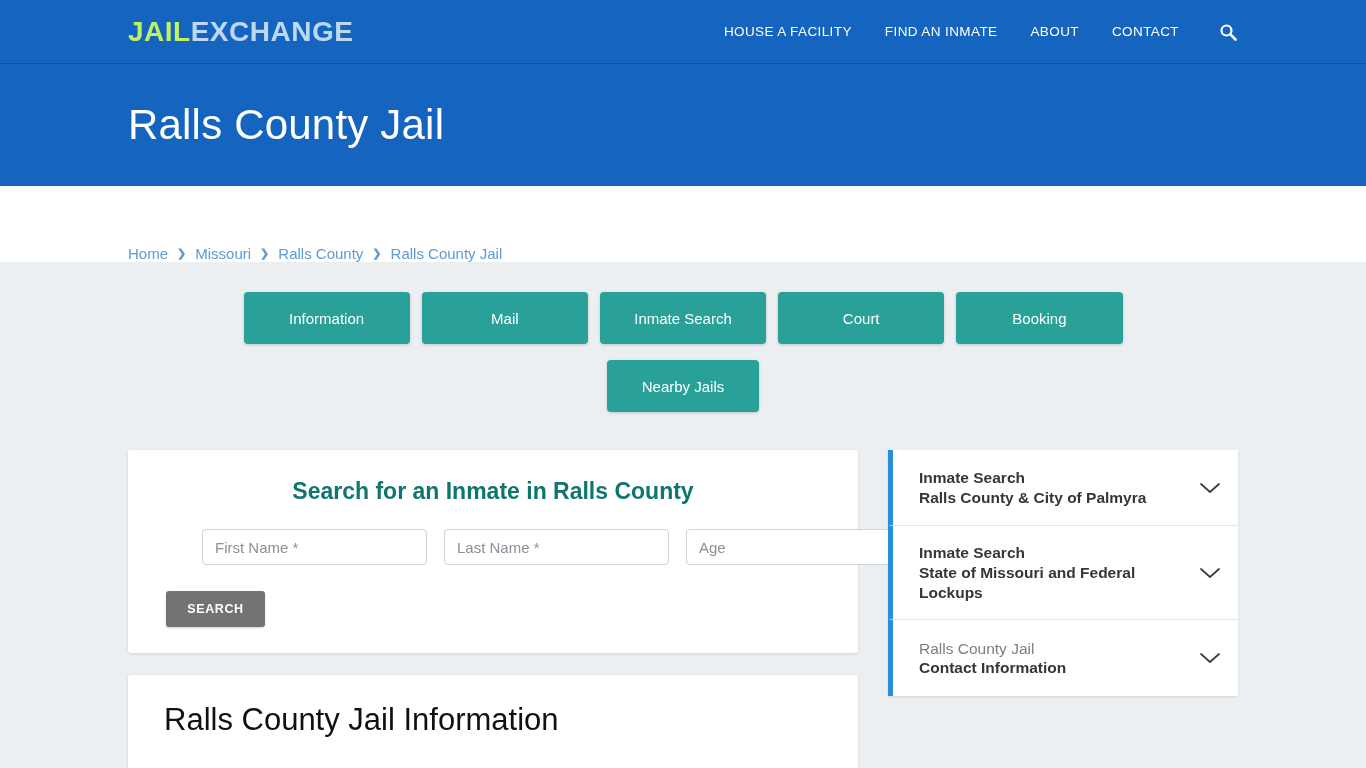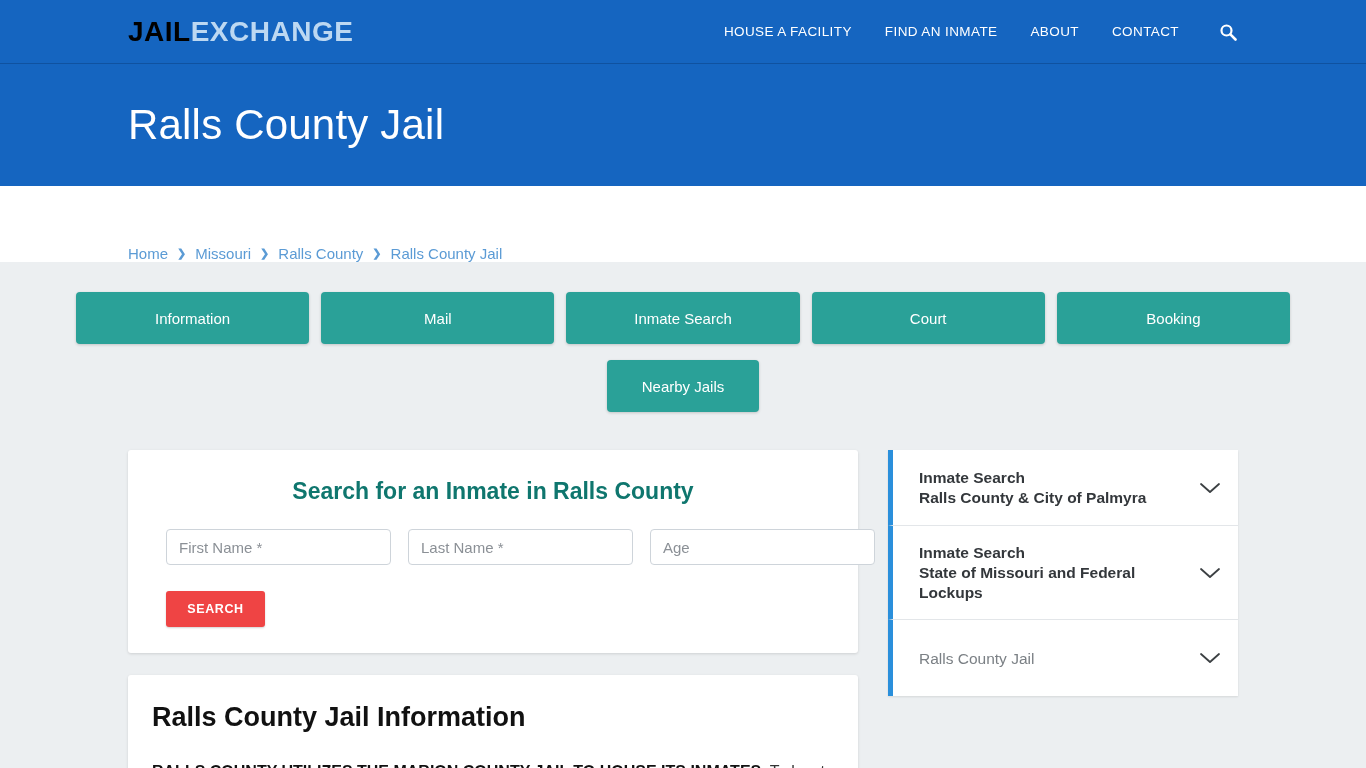--- a/index.html
+++ b/index.html
@@ -20,21 +20,21 @@
     border-bottom: 1px solid #0f52a0;
   }
   .logo {
     margin-left: 128px;
     font-size: 28px;
     font-weight: bold;
     letter-spacing: .5px;
     line-height: 1;
     white-space: nowrap;
   }
-  .logo .jail { color: #000000; }
+  .logo .jail { color: #bef264; }
   .logo .exchange { color: #bcd8f2; font-weight: bold; }
 
   .nav {
     margin-left: auto;
     margin-right: 128px;
     display: flex;
     align-items: center;
     gap: 33px;
   }
   .nav-item {
@@ -87,21 +87,21 @@
     font-size: 11px;
     font-weight: bold;
     line-height: 1;
     display: inline-block;
   }
 
   
   .page { background: #eceff1; padding-top: 30px; }
 
   .btn-row {
-    width: 1214px;
+    width: 879px;
     margin: 0 auto;
     display: flex;
     gap: 12px;
   }
   .btn-row.second { justify-content: center; margin-top: 16px; }
   .pillbtn {
     flex: 1 1 0;
     height: 52px;
     background: #2aa198;
     color: #ffffff;
@@ -154,45 +154,45 @@
     border: 1px solid #ced4da;
     border-radius: 4px;
     background: #ffffff;
     font-size: 15px;
     color: #55595c;
     padding: 0 12px;
     font-family: "Liberation Sans", sans-serif;
     outline: none;
   }
   .fld::placeholder { color: #8b9096; }
-  .fld.first { flex: 0 0 157px; }
+  .fld.first { flex: 0 0 157px; margin-left: 36px; }
   .fld.last  { flex: 0 0 158px; }
   .fld.age   { flex: 0 0 162px; }
   .fld.race  { flex: 0 0 161px; color: #3c4043; }
   .search-btn {
     margin: 26px 0 0 18px;
     width: 99px; height: 36px;
-    background: #ef4444;
+    background: #737373;
     color: #ffffff;
     border: none;
     border-radius: 3px;
     font-size: 12.5px;
     letter-spacing: .6px;
     font-weight: bold;
     cursor: pointer;
     font-family: "Liberation Sans", sans-serif;
     box-shadow: 0 1px 2px rgba(0,0,0,.18);
   }
 
   .info-card { margin-top: 22px; padding: 27px 24px 22px; }
   .info-card h2 {
-    margin: 0 0 26px;
-    font-size: 27px;
+    margin: 0 12px 26px;
+    font-size: 31px;
     color: #111111;
-    font-weight: bold;
+    font-weight: normal;
   }
   .info-card p {
     margin: 0;
     font-size: 16px;
     line-height: 1.62;
     color: #333333;
   }
   .info-card p b { color: #111111; }
 
   
@@ -312,20 +312,21 @@
         <span class="acc-chev">
           <svg width="22" height="14" viewBox="0 0 22 14" aria-hidden="true">
             <polyline points="2,3 11,11 20,3" fill="none" stroke="#3c4043" stroke-width="1.8" stroke-linecap="round" stroke-linejoin="round"></polyline>
           </svg>
         </span>
       </div>
 
       <div class="acc-item">
         <div class="acc-text">
           <div class="acc-l1 light">Ralls County Jail</div>
+          <div class="acc-l2">Contact Information</div>
         </div>
         <span class="acc-chev">
           <svg width="22" height="14" viewBox="0 0 22 14" aria-hidden="true">
             <polyline points="2,3 11,11 20,3" fill="none" stroke="#3c4043" stroke-width="1.8" stroke-linecap="round" stroke-linejoin="round"></polyline>
           </svg>
         </span>
       </div>
 
     </div>
   </div>

